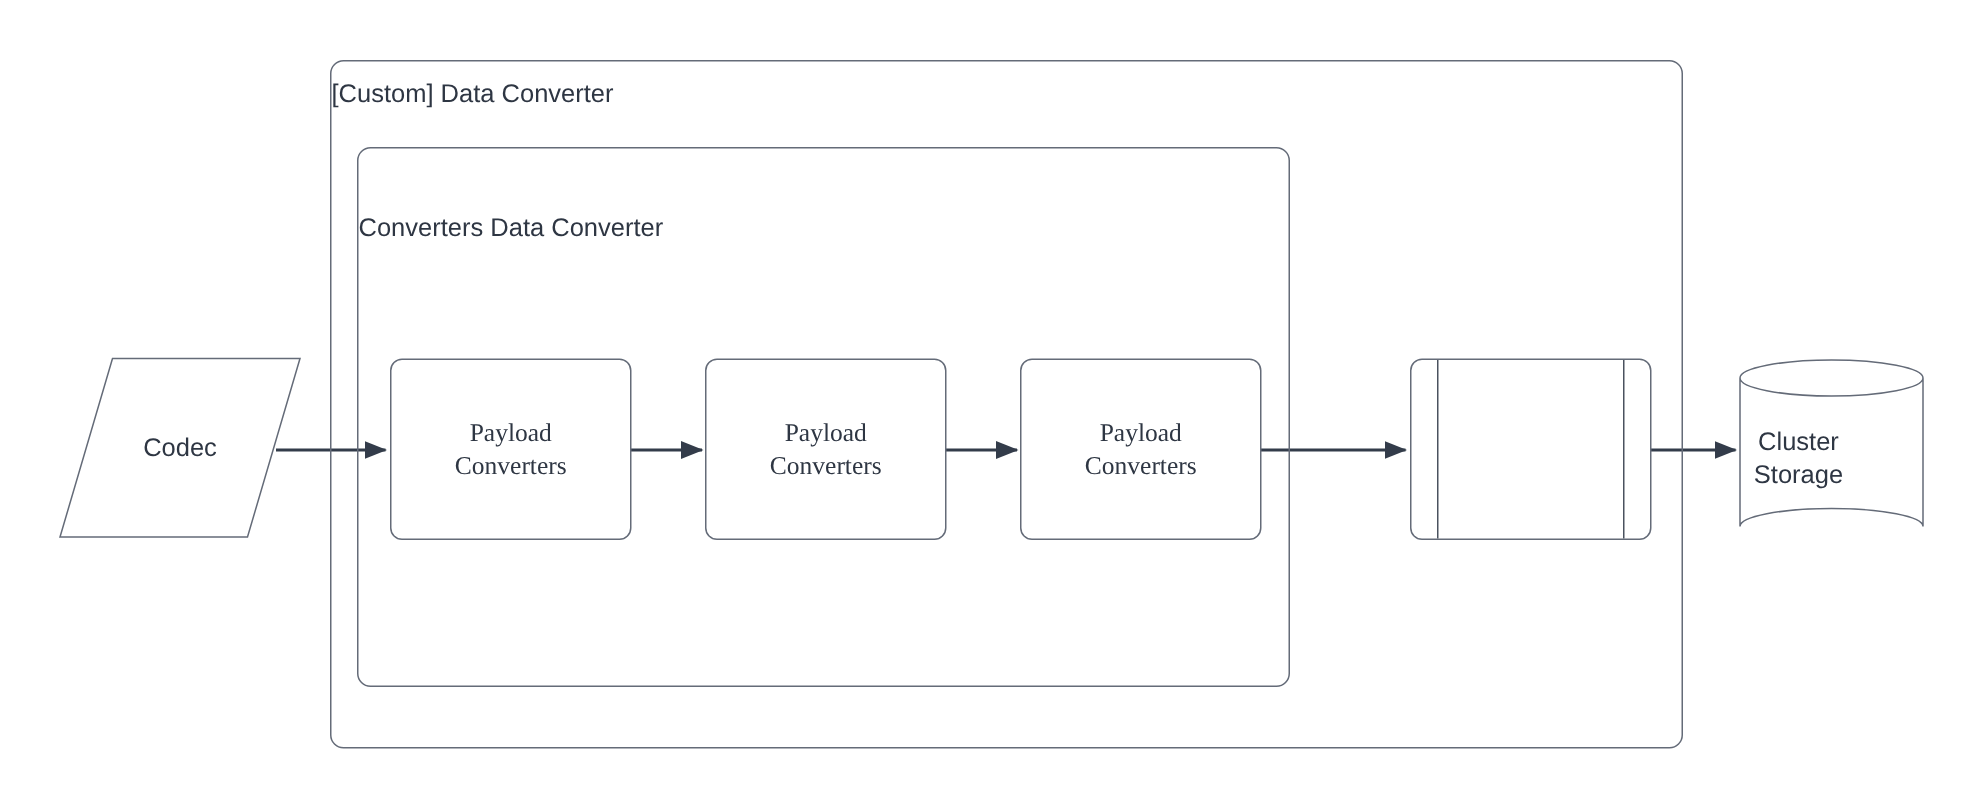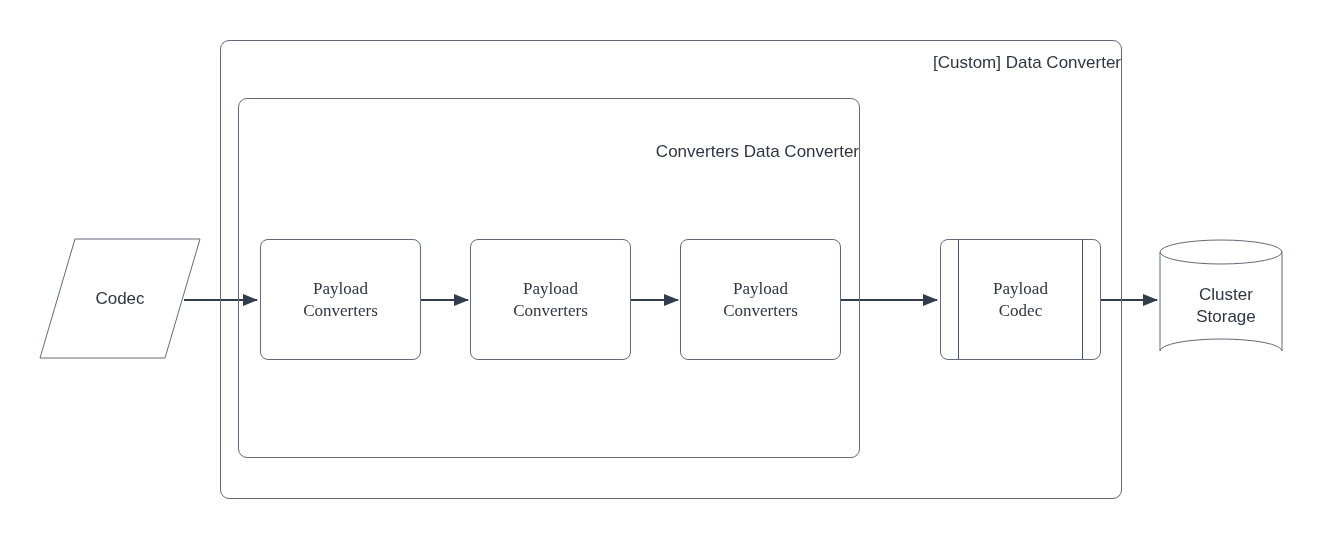--- a/index.html
+++ b/index.html
@@ -35,21 +35,21 @@
     height: 459px;
   }
   .group-inner {
     left: 238px;
     top: 98px;
     width: 622px;
     height: 360px;
   }
   .group-title {
     width: 100%;
-    text-align: right;
+    text-align: left;
     font-size: 17px;
     line-height: 20px;
     color: #2e3643;
   }
   .group-outer .group-title { margin-top: 12px; }
   .group-inner .group-title { margin-top: 43px; }
   .node {
     position: absolute;
     box-sizing: border-box;
     display: flex;
@@ -95,21 +95,21 @@
     background: transparent;
     pointer-events: none;
   }
   .label-input {
     left: 55px;
     top: 239px;
     width: 130px;
     height: 119px;
   }
   .label-storage {
-    left: 1160px;
+    left: 1133px;
     top: 250px;
     width: 132px;
     height: 112px;
   }
   svg .shape-outline {
     fill: #ffffff;
     stroke: #646b78;
     stroke-width: 1;
   }
   svg .edge {
@@ -156,21 +156,20 @@
   <div class="node node-box" style="left:470px;">
     <span class="node-label">Payload Converters</span>
   </div>
   <div class="node node-box" style="left:680px;">
     <span class="node-label">Payload Converters</span>
   </div>
 
   <div class="node node-box" style="left:940px;">
     <div class="codec-bar codec-bar-left"></div>
     <div class="codec-bar codec-bar-right"></div>
-    <span class="node-label node-label-narrow">Payload Codec</span>
   </div>
 
   <div class="shape-label label-input">
     <span>Codec</span>
   </div>
   <div class="shape-label label-storage">
     <span class="node-label node-label-narrow">Cluster Storage</span>
   </div>
 
 </div>

